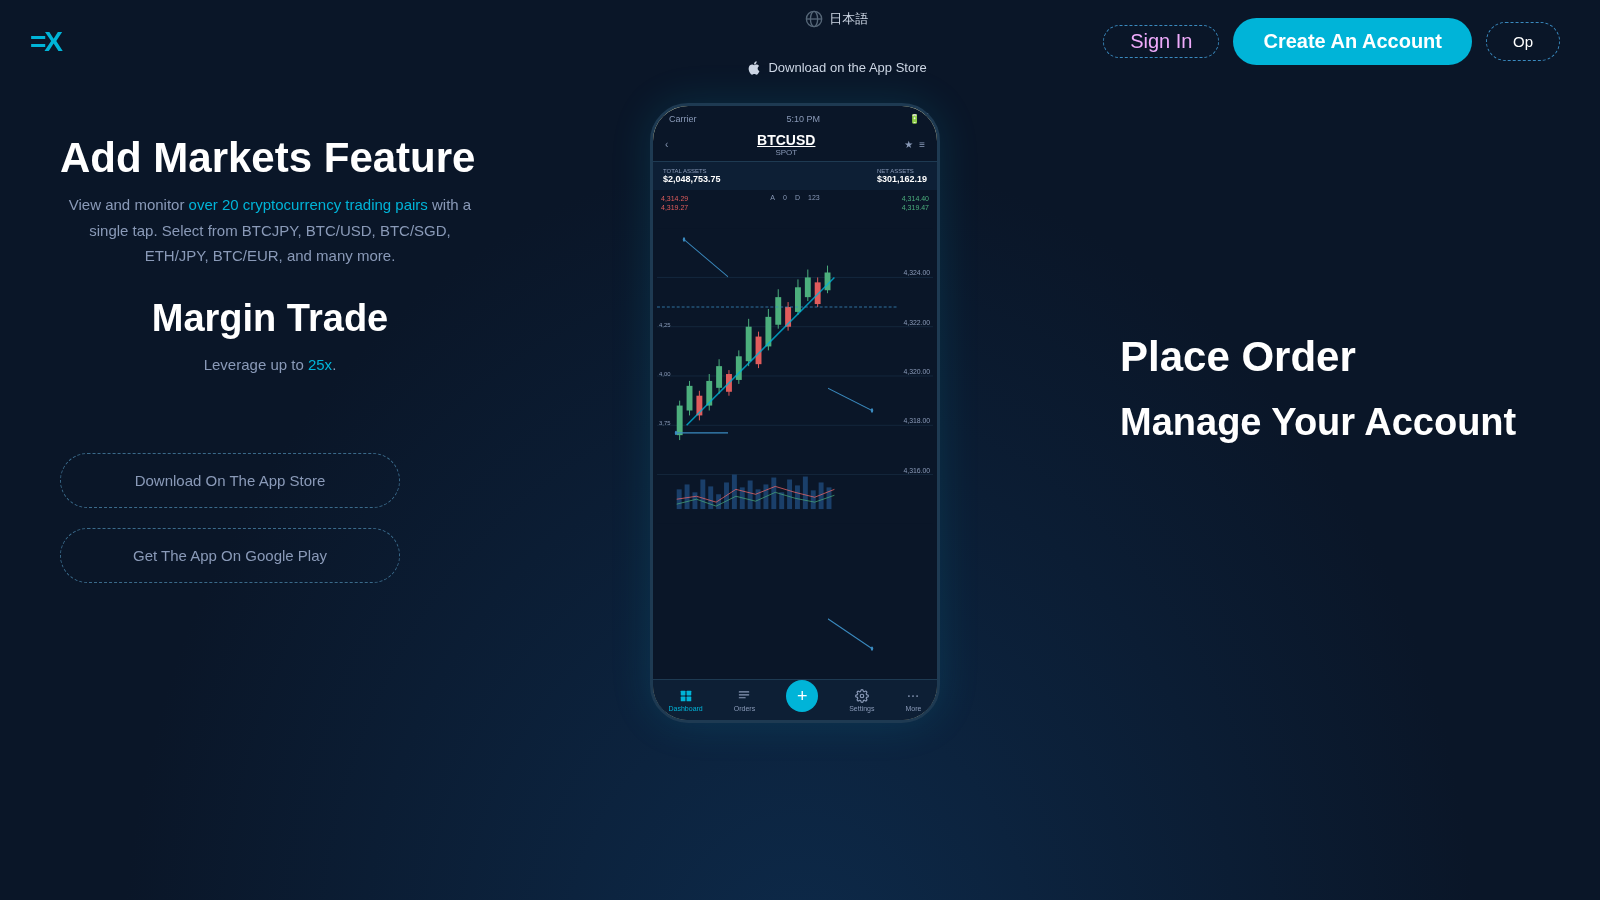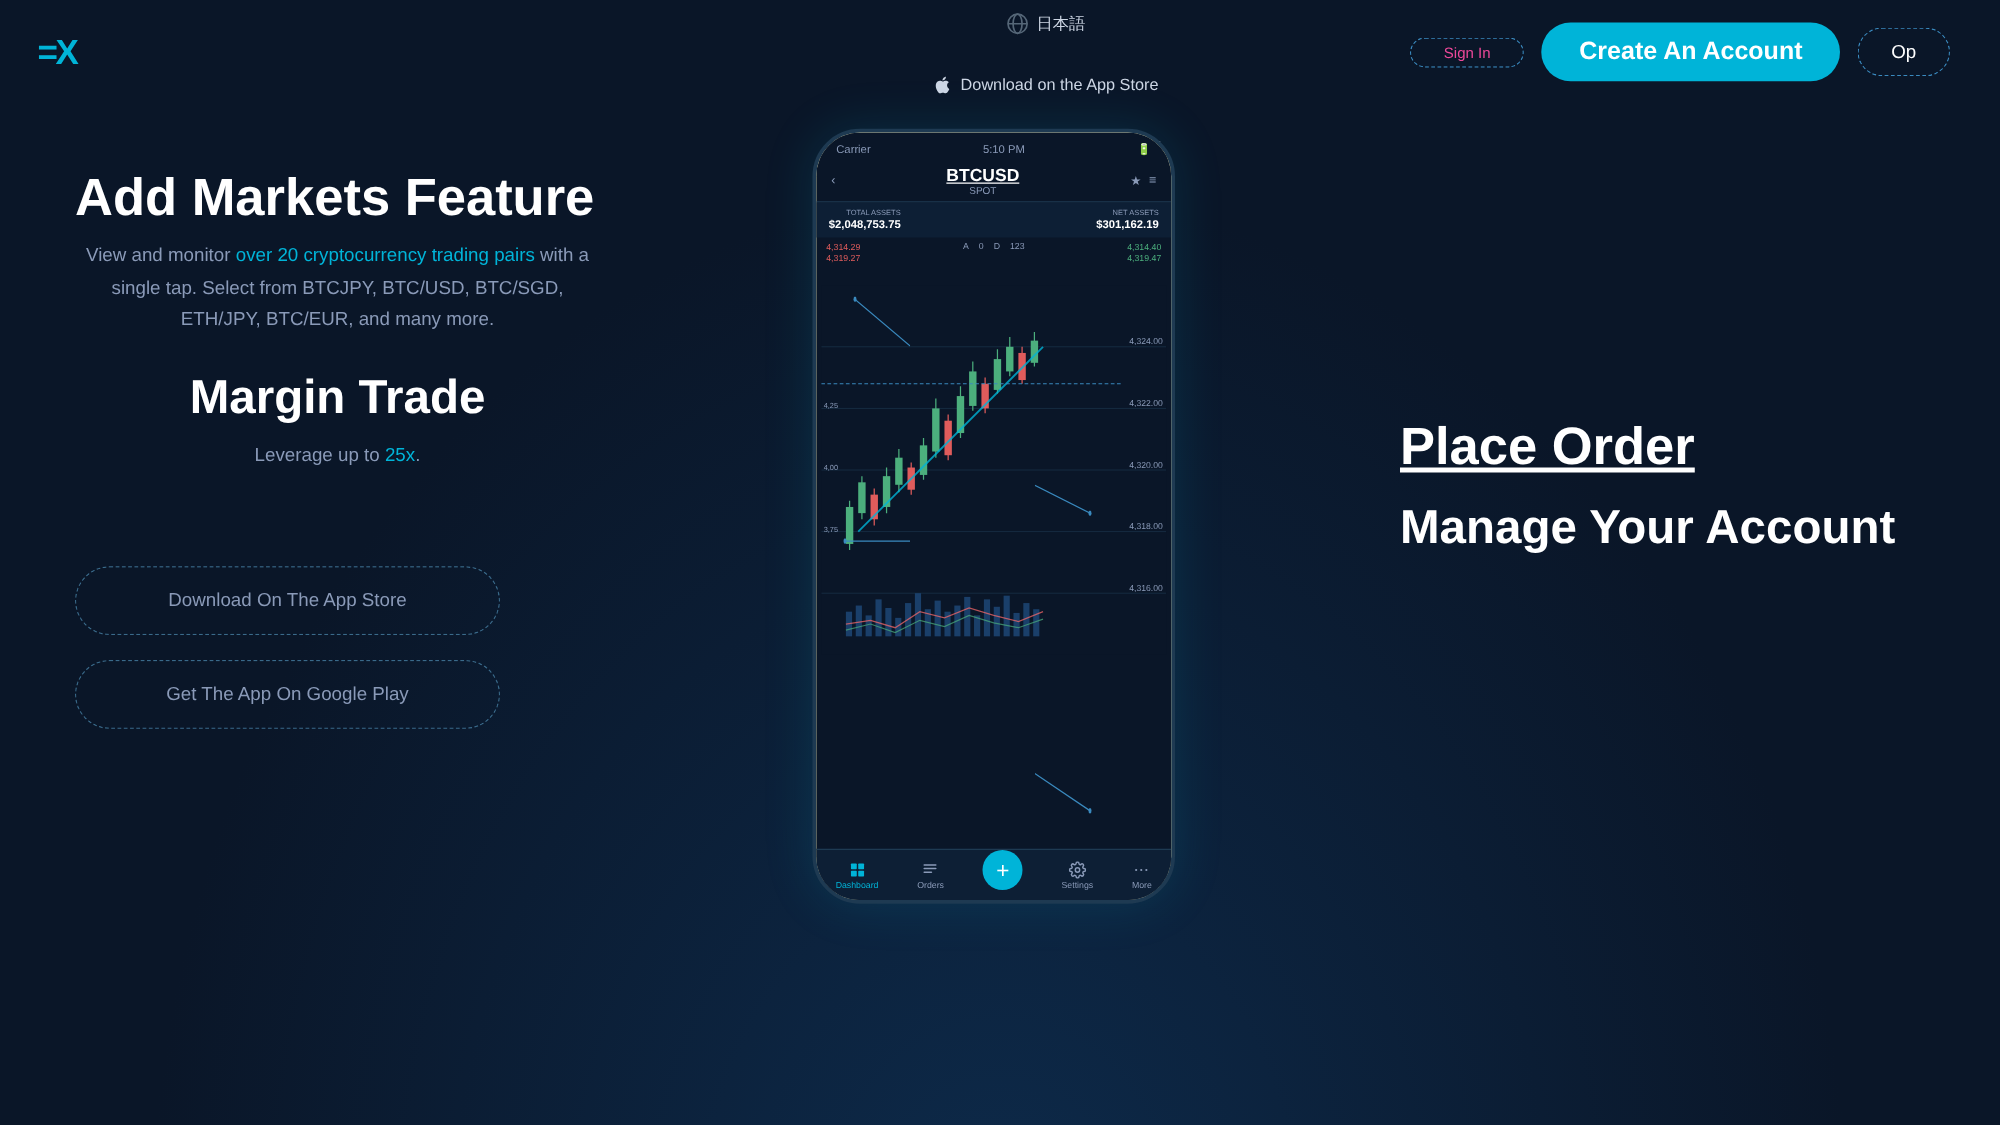--- a/index.html
+++ b/index.html
@@ -59,24 +59,24 @@
     .nav-actions {
       display: flex;
       align-items: center;
       gap: 14px;
       margin-left: auto;
     }
 
     .btn-signin {
       border: 1.5px dashed #3a8abf;
       background: transparent;
-      color: #ec4899;
+      color: #f0abfc;
       padding: 4px 26px;
       border-radius: 30px;
-      font-size: 12px;
+      font-size: 20px;
       cursor: pointer;
     }
 
     .btn-create {
       background: #00b4d8;
       color: #fff;
       border: none;
       padding: 12px 30px;
       border-radius: 30px;
       font-size: 20px;
@@ -247,21 +247,20 @@
     }
 
     
     .phone-assets {
       display: flex;
       justify-content: space-between;
       padding: 6px 10px;
       font-size: 8px;
       color: #8a9ab8;
       background: #0d1f35;
-      text-align: right;
     }
 
     .asset-val {
       color: #ffffff;
       font-size: 9px;
       font-weight: 600;
     }
 
     
     .phone-orderbook {
@@ -342,21 +341,20 @@
       padding-top: 220px;
       flex-shrink: 0;
       z-index: 5;
     }
 
     .right-feature-title {
       font-size: 42px;
       font-weight: 700;
       color: #ffffff;
       margin-bottom: 20px;
-      text-decoration: underline;
     }
 
     .right-feature-desc {
       font-size: 15px;
       color: #8a9ab8;
       line-height: 1.7;
       margin-bottom: 60px;
     }
 
     .right-feature-desc .highlight {

